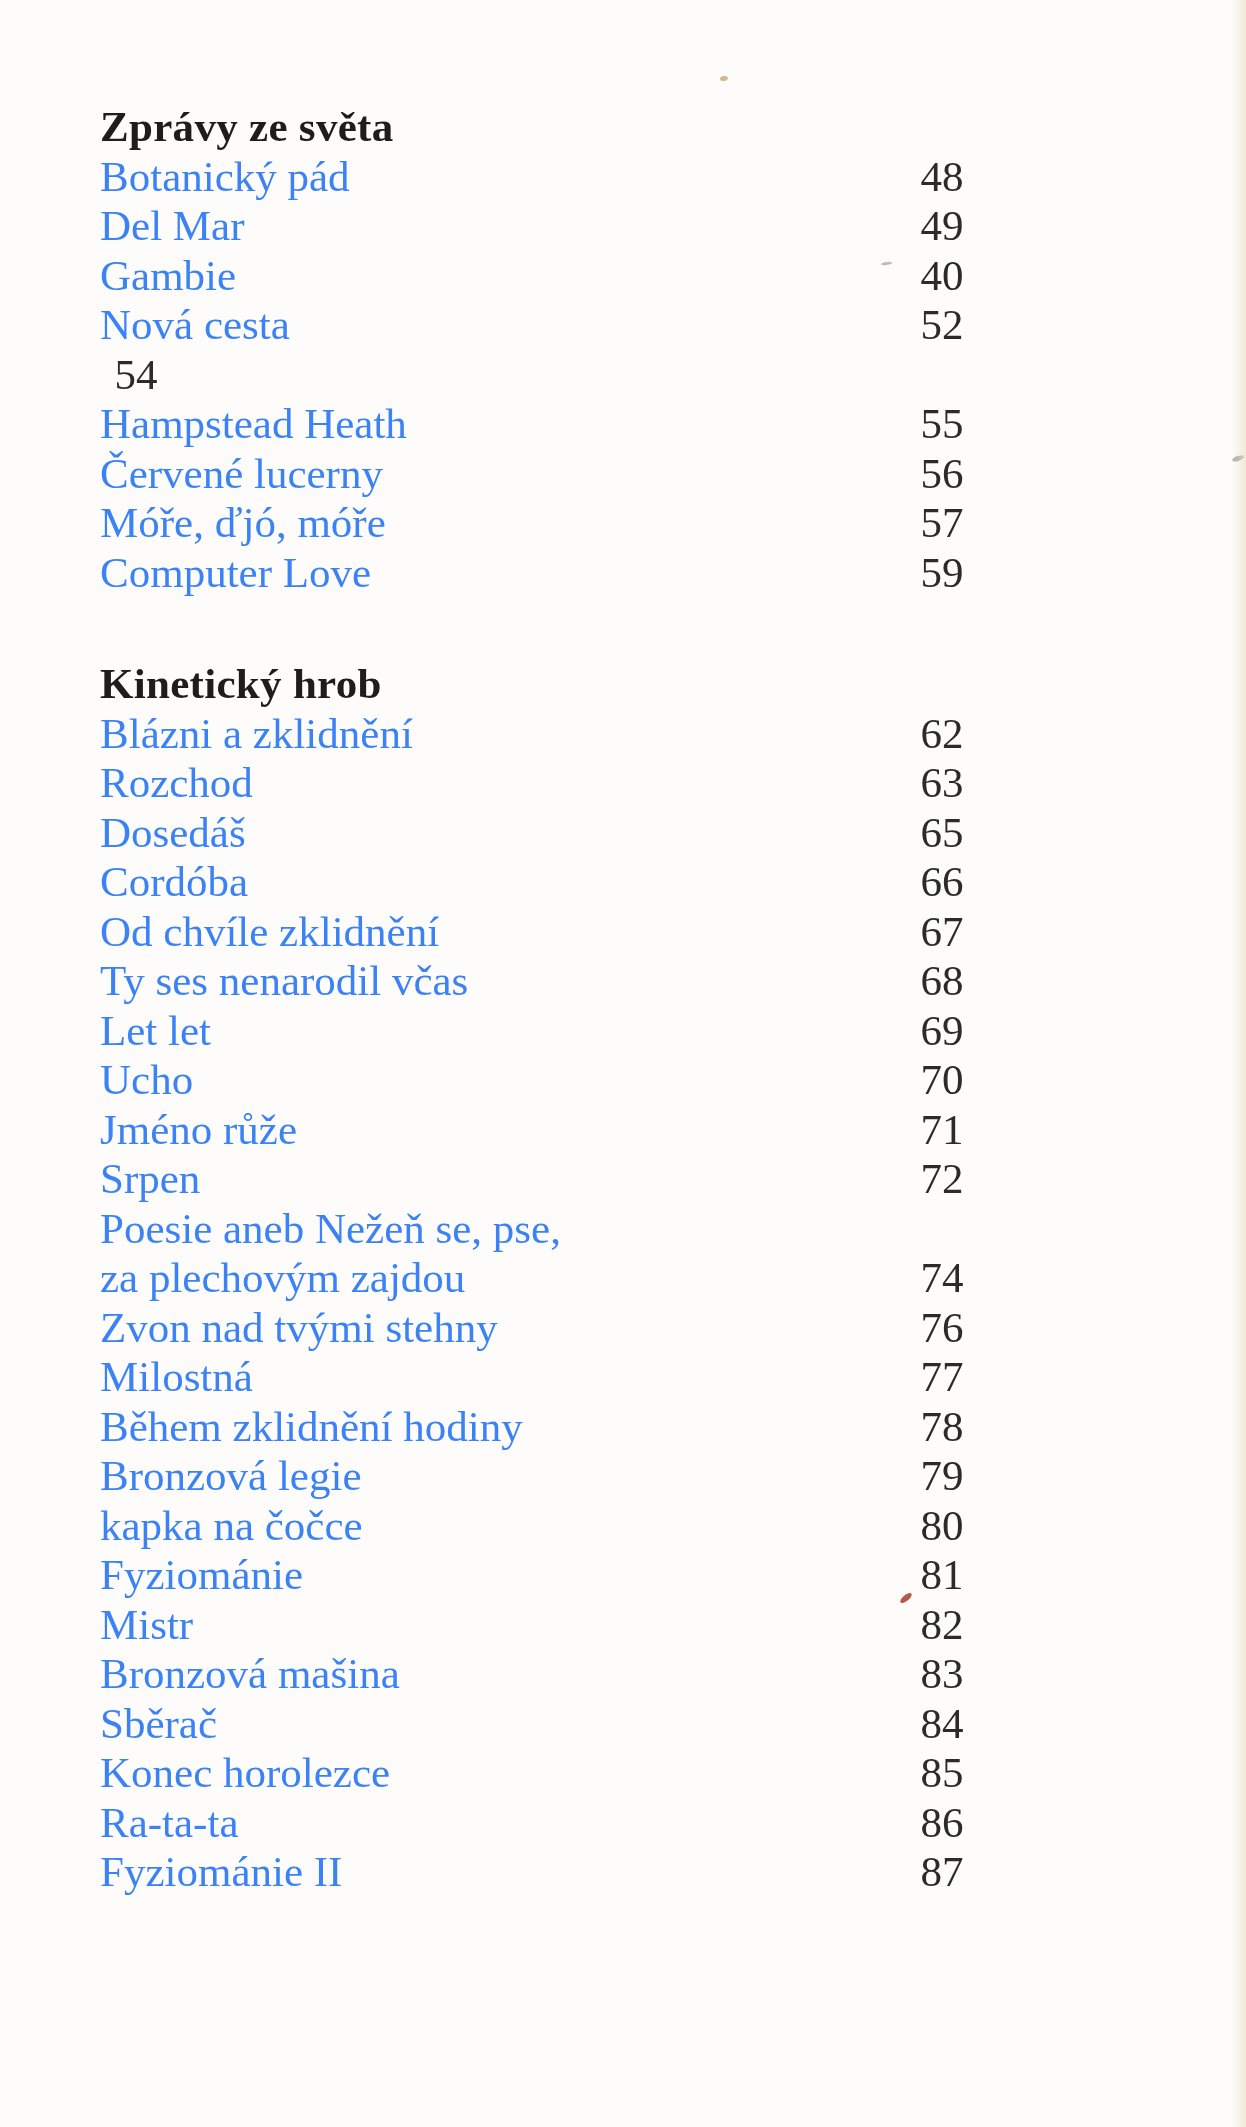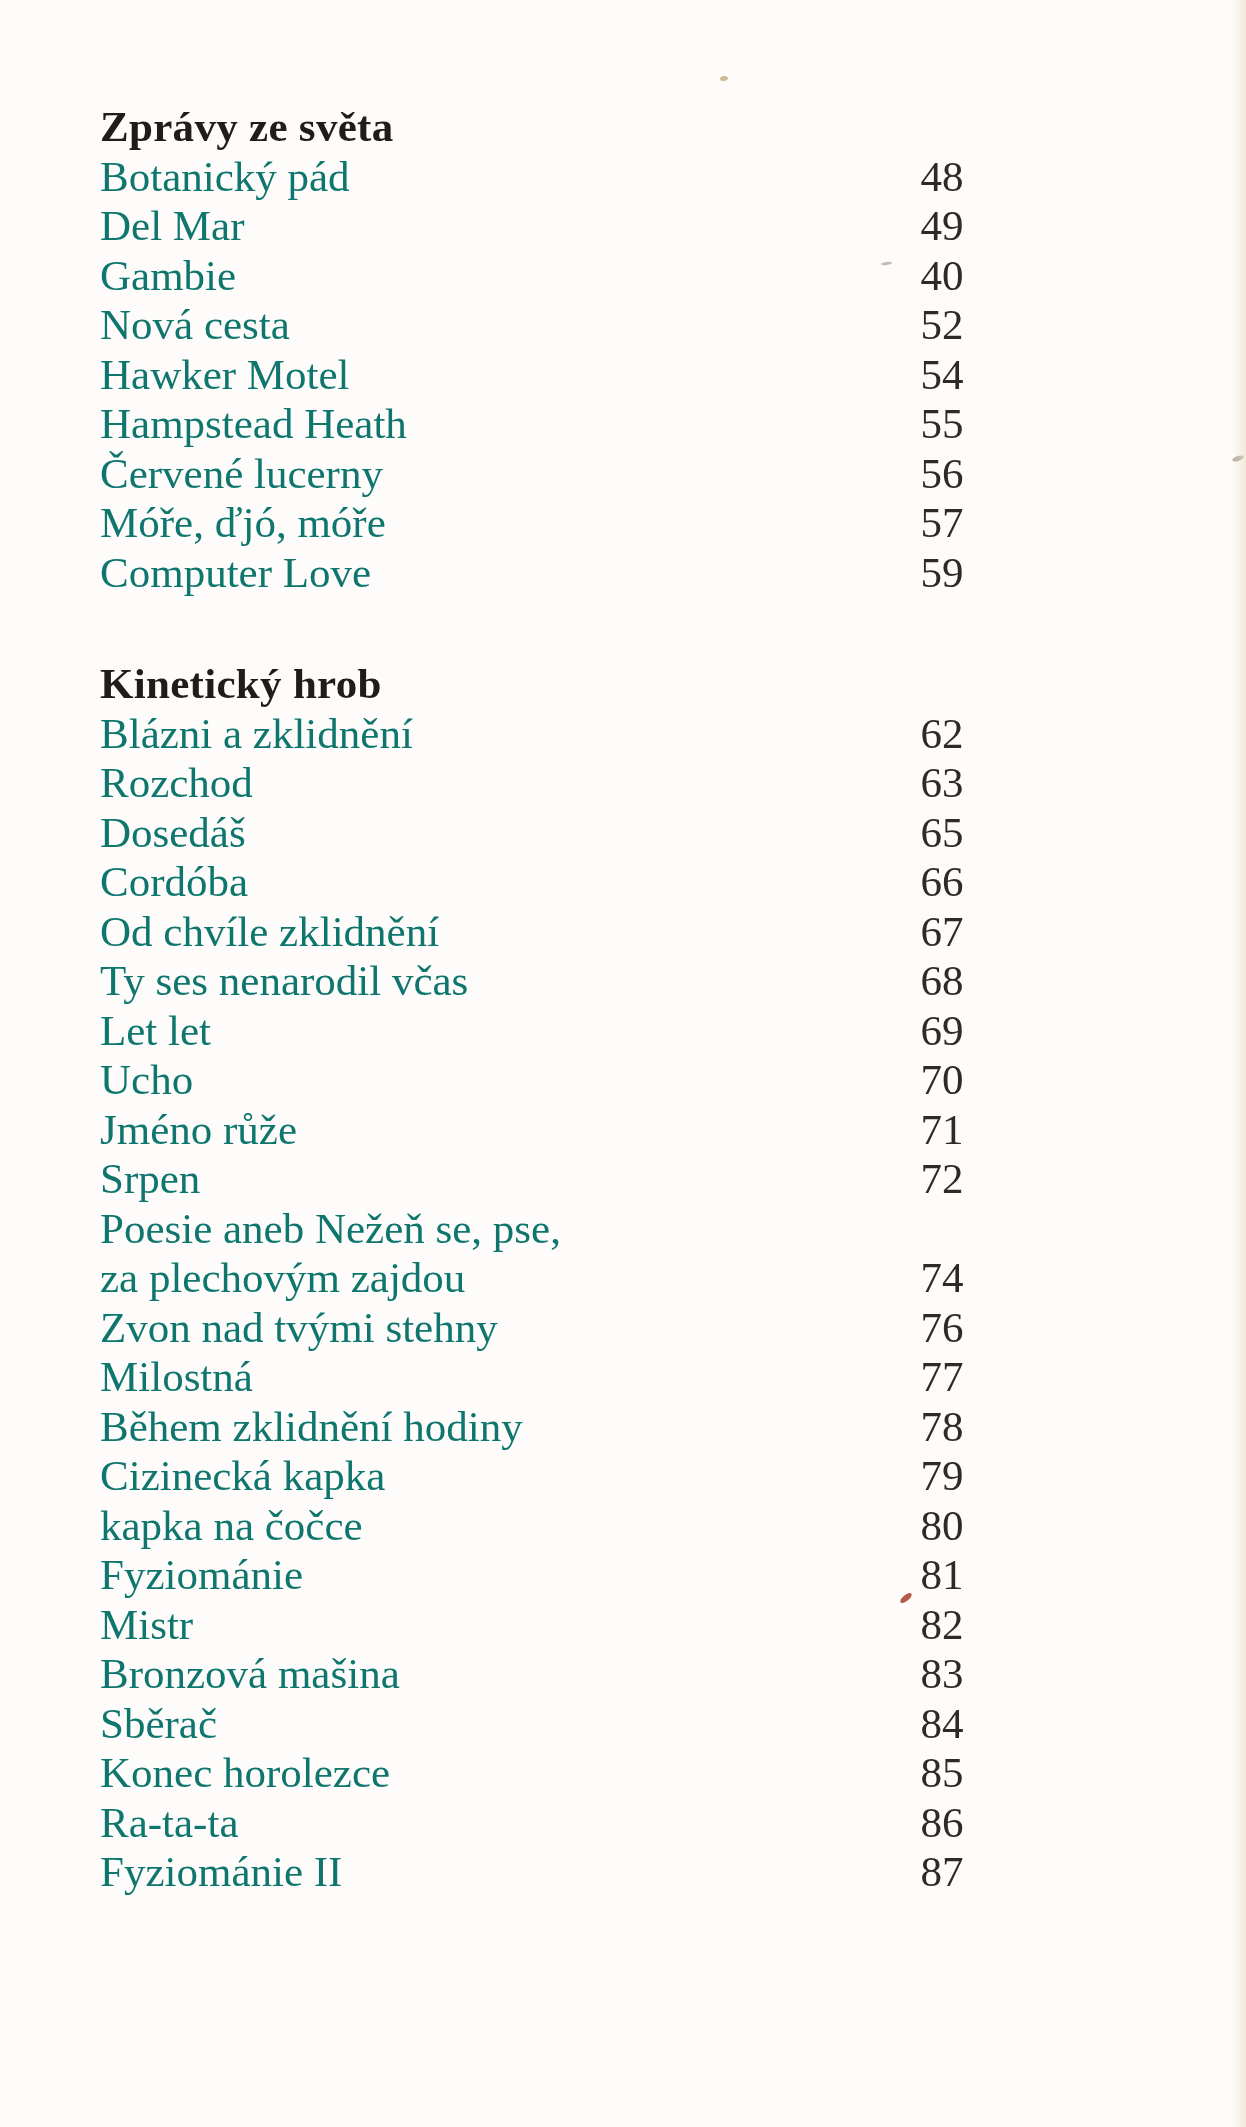--- a/index.html
+++ b/index.html
@@ -29,21 +29,21 @@
     letter-spacing: 0.3px;
     color: #201c19;
   }
   .row {
     display: flex;
     justify-content: space-between;
     align-items: baseline;
     font-size: 43px;
     line-height: 49.5px;
   }
-  .title { white-space: pre; color: #0f766e; }
+  .title { white-space: pre; color: #3b82f6; }
   .pagenum {
     min-width: 72px;
     text-align: center;
     color: #2e2a26;
     font-variant-numeric: lining-nums;
   }
   .edge-tint {
     position: absolute;
     top: 0; right: 0;
     width: 14px; height: 100%;
@@ -78,21 +78,20 @@
     <span class="title">Gambie</span>
     <span class="pagenum">40</span>
   </div>
 
   <div class="row">
     <span class="title">Nová cesta</span>
     <span class="pagenum">52</span>
   </div>
 
   <div class="row">
-    <span class="title">Hawker Motel</span>
     <span class="pagenum">54</span>
   </div>
 
   <div class="row">
     <span class="title">Hampstead Heath</span>
     <span class="pagenum">55</span>
   </div>
 
   <div class="row">
     <span class="title">Červené lucerny</span>
@@ -183,21 +182,21 @@
     <span class="title">Milostná</span>
     <span class="pagenum">77</span>
   </div>
 
   <div class="row">
     <span class="title">Během zklidnění hodiny</span>
     <span class="pagenum">78</span>
   </div>
 
   <div class="row">
-    <span class="title">Cizinecká kapka</span>
+    <span class="title">Bronzová legie</span>
     <span class="pagenum">79</span>
   </div>
 
   <div class="row">
     <span class="title">kapka na čočce</span>
     <span class="pagenum">80</span>
   </div>
 
   <div class="row">
     <span class="title">Fyziománie</span>

